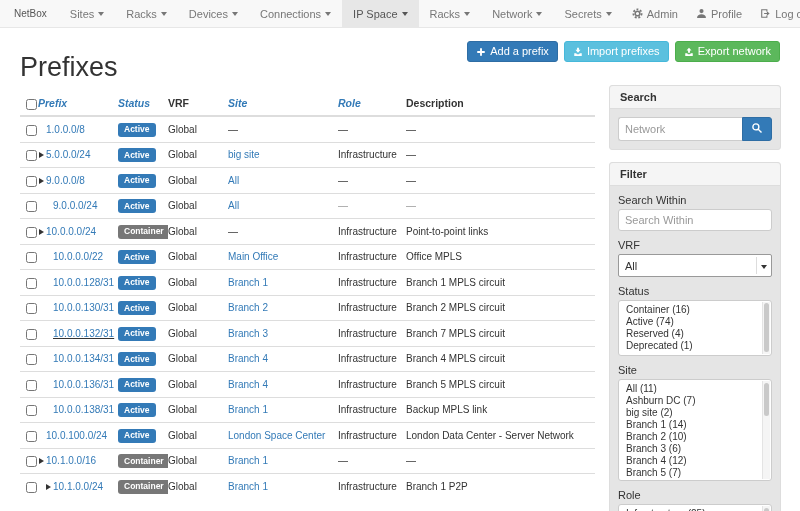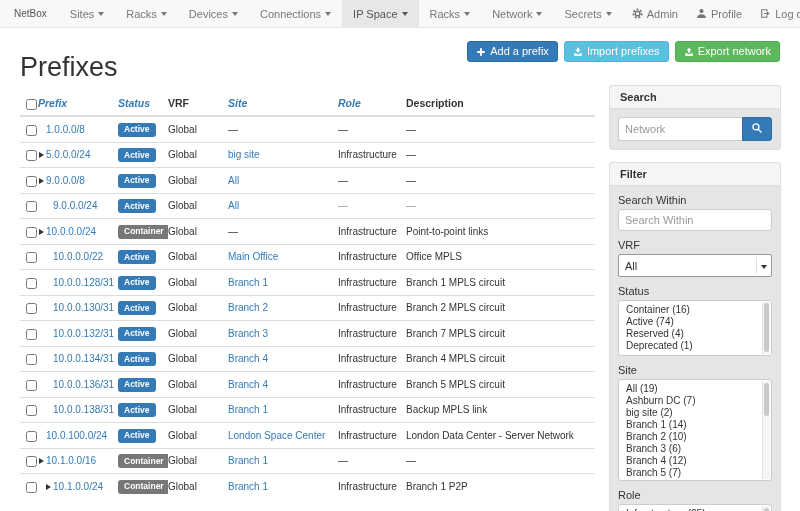--- a/index.html
+++ b/index.html
@@ -317,21 +317,21 @@
               <td class="td-check"><input type="checkbox" style=""></td>
               <td class="td-prefix" style="padding-left: 15px;"><a>10.0.0.130/31</a></td>
               <td><span class="badge" style="background: rgb(51, 122, 183);">Active</span></td>
               <td><span>Global</span></td>
               <td><a class="cell-link">Branch 2</a></td>
               <td><span>Infrastructure</span></td>
               <td><span>Branch 2 MPLS circuit</span></td>
             </tr>
             <tr>
               <td class="td-check"><input type="checkbox" style=""></td>
-              <td class="td-prefix" style="padding-left: 15px;"><a>10.0.0.132/31</a></td>
+              <td class="td-prefix" style="padding-left: 15px; text-decoration: underline;"><a>10.0.0.132/31</a></td>
               <td><span class="badge" style="background: rgb(51, 122, 183);">Active</span></td>
               <td><span>Global</span></td>
               <td><a class="cell-link">Branch 3</a></td>
               <td><span>Infrastructure</span></td>
               <td><span>Branch 7 MPLS circuit</span></td>
             </tr>
             <tr>
               <td class="td-check"><input type="checkbox" style=""></td>
               <td class="td-prefix" style="padding-left: 15px;"><a>10.0.0.134/31</a></td>
               <td><span class="badge" style="background: rgb(51, 122, 183);">Active</span></td>
@@ -424,21 +424,21 @@
               <div class="opt">Active (74)</div>
               <div class="opt">Reserved (4)</div>
               <div class="opt">Deprecated (1)</div>
               <div class="fake-sb">
                 <div class="thumb" style="top: 2%; height: 94%;"></div>
               </div>
             </div>
 
           <label class="flabel">Site</label>
           <div class="listbox lb-site" id="lb-site">
-              <div class="opt">All (19)</div>
+              <div class="opt">All (11)</div>
               <div class="opt">Ashburn DC (7)</div>
               <div class="opt">big site (2)</div>
               <div class="opt">Branch 1 (14)</div>
               <div class="opt">Branch 2 (10)</div>
               <div class="opt">Branch 3 (6)</div>
               <div class="opt">Branch 4 (12)</div>
               <div class="opt">Branch 5 (7)</div>
               <div class="opt">COLO-1-24 (2)</div>
               <div class="fake-sb">
                 <div class="thumb" style="top: 2%; height: 34%;"></div>

